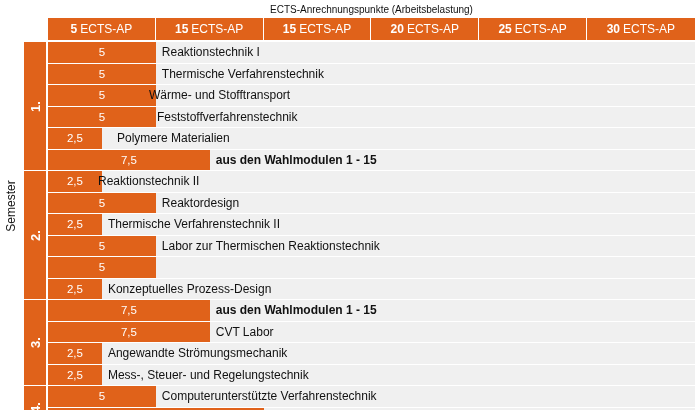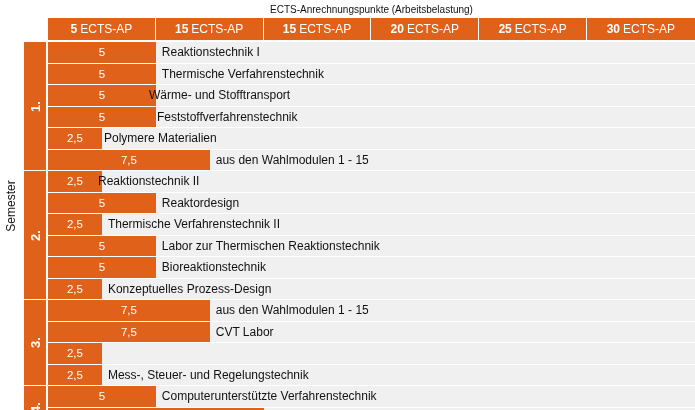--- a/index.html
+++ b/index.html
@@ -127,21 +127,21 @@
   .lbl {
     position: absolute;
     top: 0;
     height: 100%;
     display: flex;
     align-items: center;
     font-size: 12px;
     color: #111111;
     white-space: nowrap;
   }
-  .lbl.bold { font-weight: normal; }
+  .lbl.bold { font-weight: bold; }
 
   
   .sep {
     position: absolute;
     left: 24px;
     width: 22px;
     height: 1px;
     background: #ffffff;
   }
 </style>
@@ -225,21 +225,21 @@
       <div class="row">
         <div class="bar" style="width: 107.833px;">
           <span>5</span>
         </div>
         <div class="lbl" style="left: 109px;">Feststoffverfahrenstechnik</div>
       </div>
       <div class="row">
         <div class="bar" style="width: 53.9167px;">
           <span>2,5</span>
         </div>
-        <div class="lbl" style="left: 56px;">Polymere Materialien</div>
+        <div class="lbl" style="left: 69px;">Polymere Materialien</div>
       </div>
       <div class="row">
         <div class="bar" style="width: 161.75px;">
           <span>7,5</span>
         </div>
         <div class="lbl bold" style="left: 167.75px;">aus den Wahlmodulen 1 - 15</div>
       </div>
       <div class="row">
         <div class="bar" style="width: 53.9167px;">
           <span>2,5</span>
@@ -261,21 +261,20 @@
       <div class="row">
         <div class="bar" style="width: 107.833px;">
           <span>5</span>
         </div>
         <div class="lbl" style="left: 113.833px;">Labor zur Thermischen Reaktionstechnik</div>
       </div>
       <div class="row">
         <div class="bar" style="width: 107.833px;">
           <span>5</span>
         </div>
-        <div class="lbl" style="left: 113.833px;">Bioreaktionstechnik</div>
       </div>
       <div class="row">
         <div class="bar" style="width: 53.9167px;">
           <span>2,5</span>
         </div>
         <div class="lbl" style="left: 59.9167px;">Konzeptuelles Prozess-Design</div>
       </div>
       <div class="row">
         <div class="bar" style="width: 161.75px;">
           <span>7,5</span>
@@ -285,20 +284,21 @@
       <div class="row">
         <div class="bar" style="width: 161.75px;">
           <span>7,5</span>
         </div>
         <div class="lbl" style="left: 167.75px;">CVT Labor</div>
       </div>
       <div class="row">
         <div class="bar" style="width: 53.9167px;">
           <span>2,5</span>
         </div>
+        <div class="lbl" style="left: 59.9167px;">Angewandte Strömungsmechanik</div>
       </div>
       <div class="row">
         <div class="bar" style="width: 53.9167px;">
           <span>2,5</span>
         </div>
         <div class="lbl" style="left: 59.9167px;">Mess-, Steuer- und Regelungstechnik</div>
       </div>
       <div class="row">
         <div class="bar" style="width: 107.833px;">
           <span>5</span>

